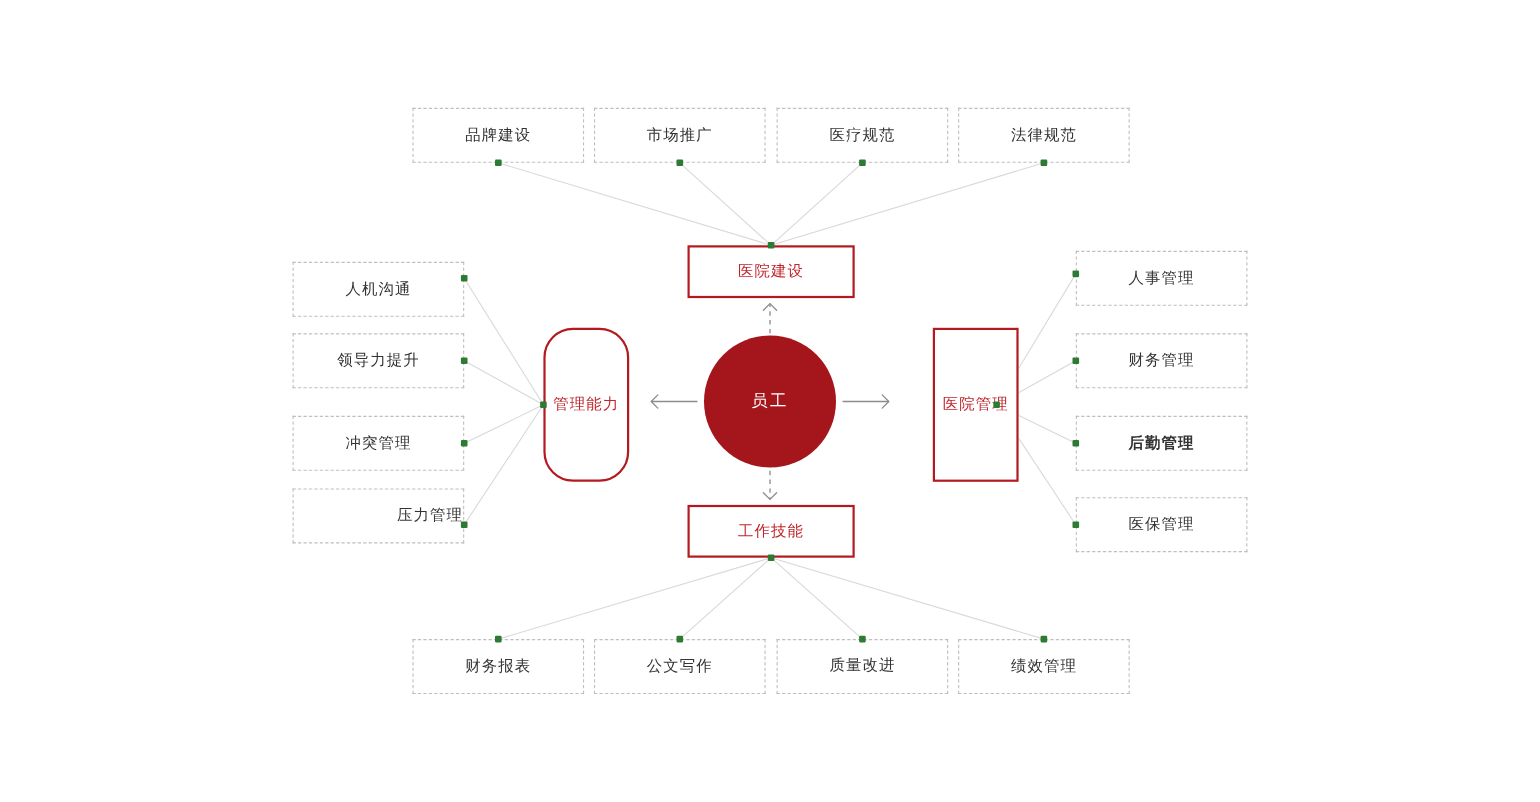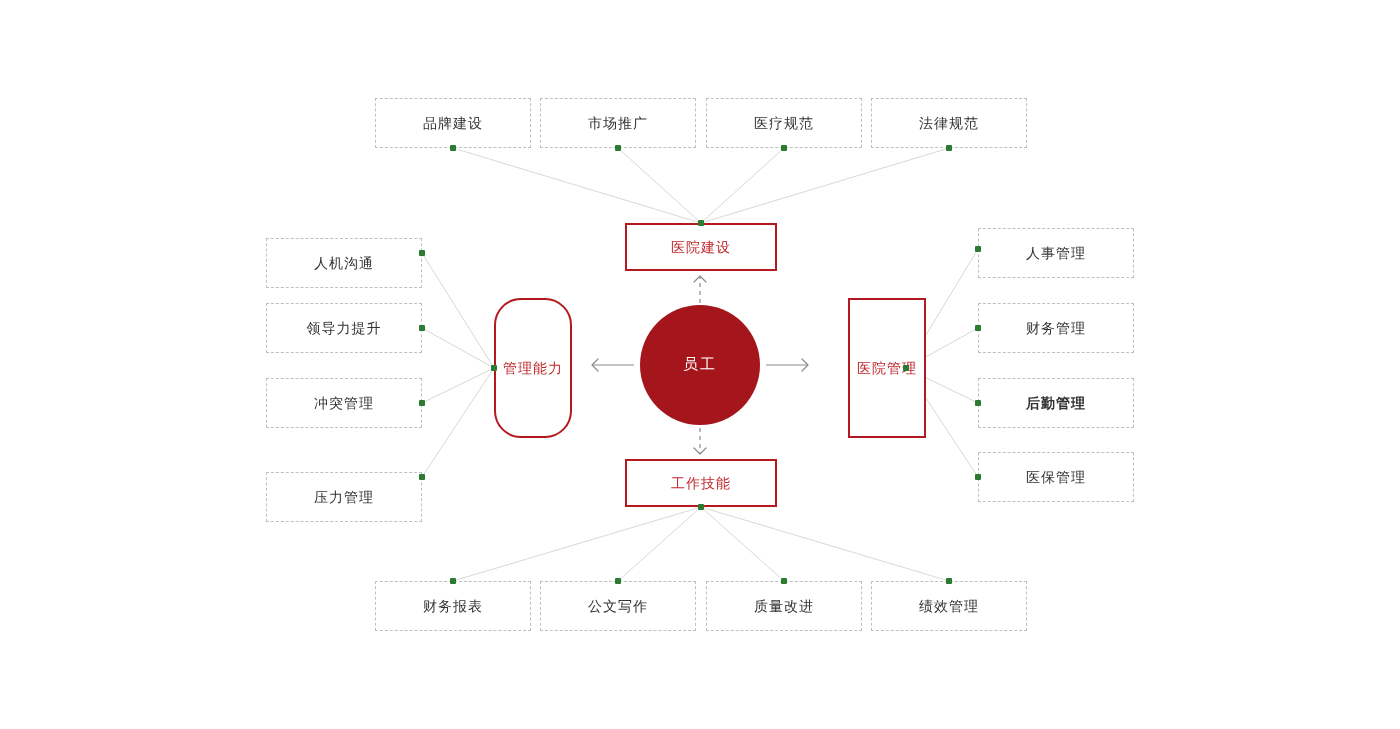--- a/index.html
+++ b/index.html
@@ -123,21 +123,21 @@
       </div>
       <div class="dot" style="left: 422px; top: 253px; background: rgb(45, 122, 51);"></div>
       <div class="node leaf-node" style="left: 266px; top: 303px; width: 156px; height: 50px;">
         <span>领导力提升</span>
       </div>
       <div class="dot" style="left: 422px; top: 328px; background: rgb(45, 122, 51);"></div>
       <div class="node leaf-node" style="left: 266px; top: 378px; width: 156px; height: 50px;">
         <span>冲突管理</span>
       </div>
       <div class="dot" style="left: 422px; top: 403px; background: rgb(45, 122, 51);"></div>
-      <div class="node leaf-node" style="left: 266px; top: 472px; width: 156px; height: 50px;">
+      <div class="node leaf-node" style="left: 266px; top: 444px; width: 156px; height: 50px; justify-content: flex-end;">
         <span>压力管理</span>
       </div>
       <div class="dot" style="left: 422px; top: 477px; background: rgb(45, 122, 51);"></div>
       <div class="node branch-node" style="left: 494px; top: 298px; width: 78px; height: 140px; border-color: rgb(179, 25, 31); color: rgb(192, 39, 45); border-radius: 27px;">
         <span>管理能力</span>
       </div>
       <div class="dot" style="left: 494px; top: 368px; background: rgb(45, 122, 51);"></div>
       <div class="node leaf-node" style="left: 978px; top: 228px; width: 156px; height: 50px;">
         <span>人事管理</span>
       </div>
@@ -159,21 +159,21 @@
       </div>
       <div class="dot" style="left: 906px; top: 368px; background: rgb(45, 122, 51);"></div>
       <div class="node leaf-node" style="left: 375px; top: 581px; width: 156px; height: 50px;">
         <span>财务报表</span>
       </div>
       <div class="dot" style="left: 453px; top: 581px; background: rgb(45, 122, 51);"></div>
       <div class="node leaf-node" style="left: 540px; top: 581px; width: 156px; height: 50px;">
         <span>公文写作</span>
       </div>
       <div class="dot" style="left: 618px; top: 581px; background: rgb(45, 122, 51);"></div>
-      <div class="node leaf-node" style="left: 706px; top: 581px; width: 156px; height: 50px;">
+      <div class="node leaf-node" style="left: 706px; top: 581px; width: 156px; height: 50px; font-family: Liberation Mono, monospace;">
         <span>质量改进</span>
       </div>
       <div class="dot" style="left: 784px; top: 581px; background: rgb(45, 122, 51);"></div>
       <div class="node leaf-node" style="left: 871px; top: 581px; width: 156px; height: 50px;">
         <span>绩效管理</span>
       </div>
       <div class="dot" style="left: 949px; top: 581px; background: rgb(45, 122, 51);"></div>
       <div class="node branch-node" style="left: 625px; top: 459px; width: 152px; height: 48px; border-color: rgb(179, 25, 31); color: rgb(192, 39, 45);">
         <span>工作技能</span>
       </div>

